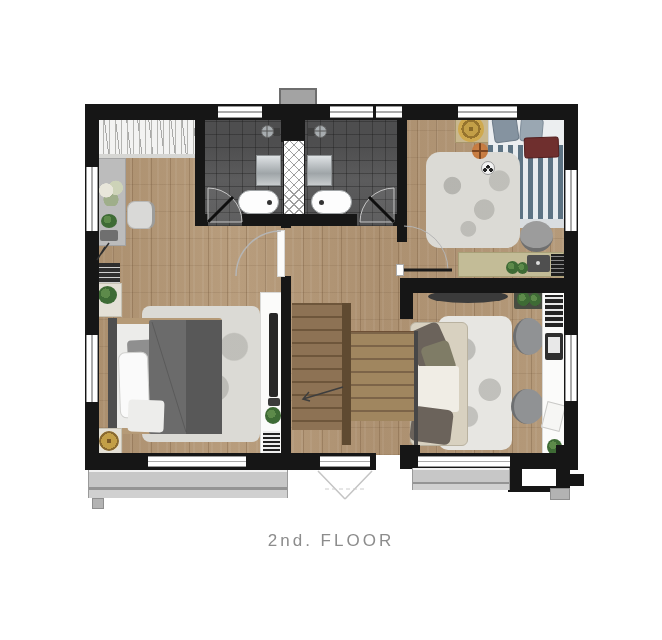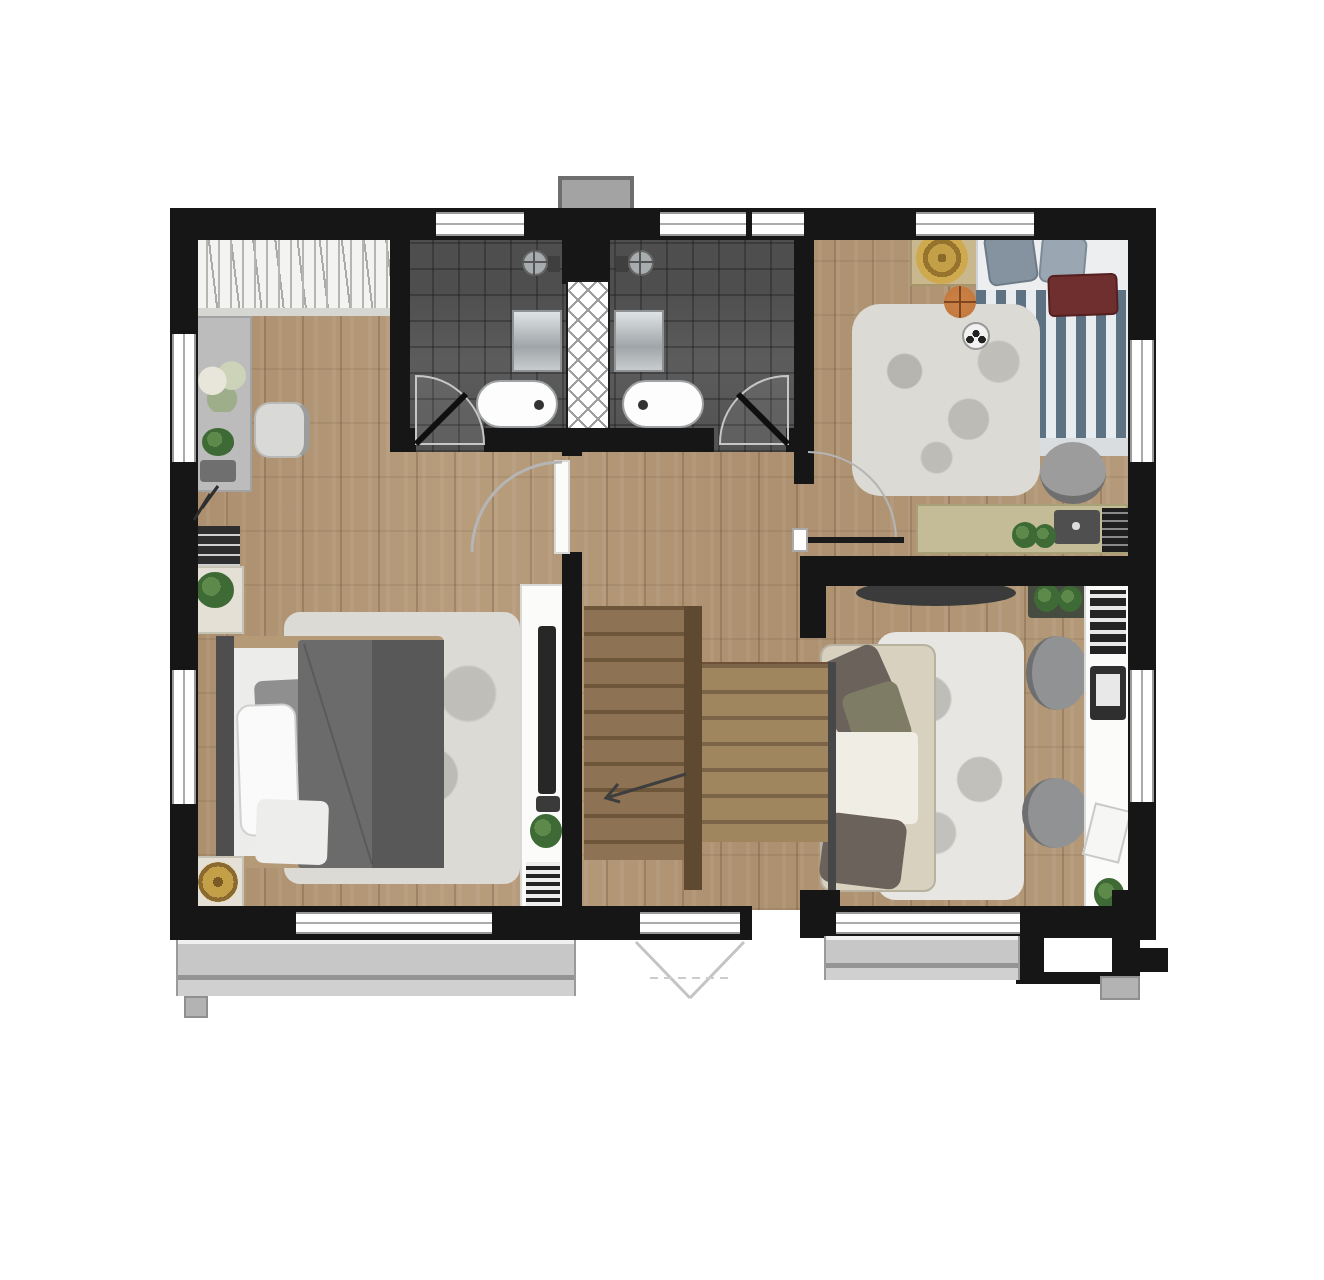--- a/index.html
+++ b/index.html
@@ -205,13 +205,14 @@
     <line x1="404" y1="270" x2="452" y2="270" stroke="#1a1a1a" stroke-width="3"></line>
     <path d="M 318 471 L 345 499 M 372 471 L 345 499" fill="none" stroke="#c4c4c4" stroke-width="1.5"></path>
     <line x1="325" y1="489" x2="366" y2="489" stroke="#cccccc" stroke-width="1" stroke-dasharray="4 3"></line>
     <path d="M 303 399 L 343 387 M 309 392 L 303 399 L 310 401" fill="none" stroke="#3e3e3e" stroke-width="1.5"></path>
     <path d="M 261 131 L 274 131 M 267 125 L 267 138" stroke="#555" stroke-width="1"></path>
     <path d="M 314 131 L 327 131 M 320 125 L 320 138" stroke="#555" stroke-width="1"></path>
     <polyline points="97,260 105,247 101,254 109,243" fill="none" stroke="#2f2f2f" stroke-width="1.5"></polyline>
     <line x1="152" y1="322" x2="186" y2="432" stroke="rgba(40,40,40,0.25)" stroke-width="1"></line>
   </svg>
 
+  <div class="caption">2nd. FLOOR</div>
 </div>
 
 </body></html>

